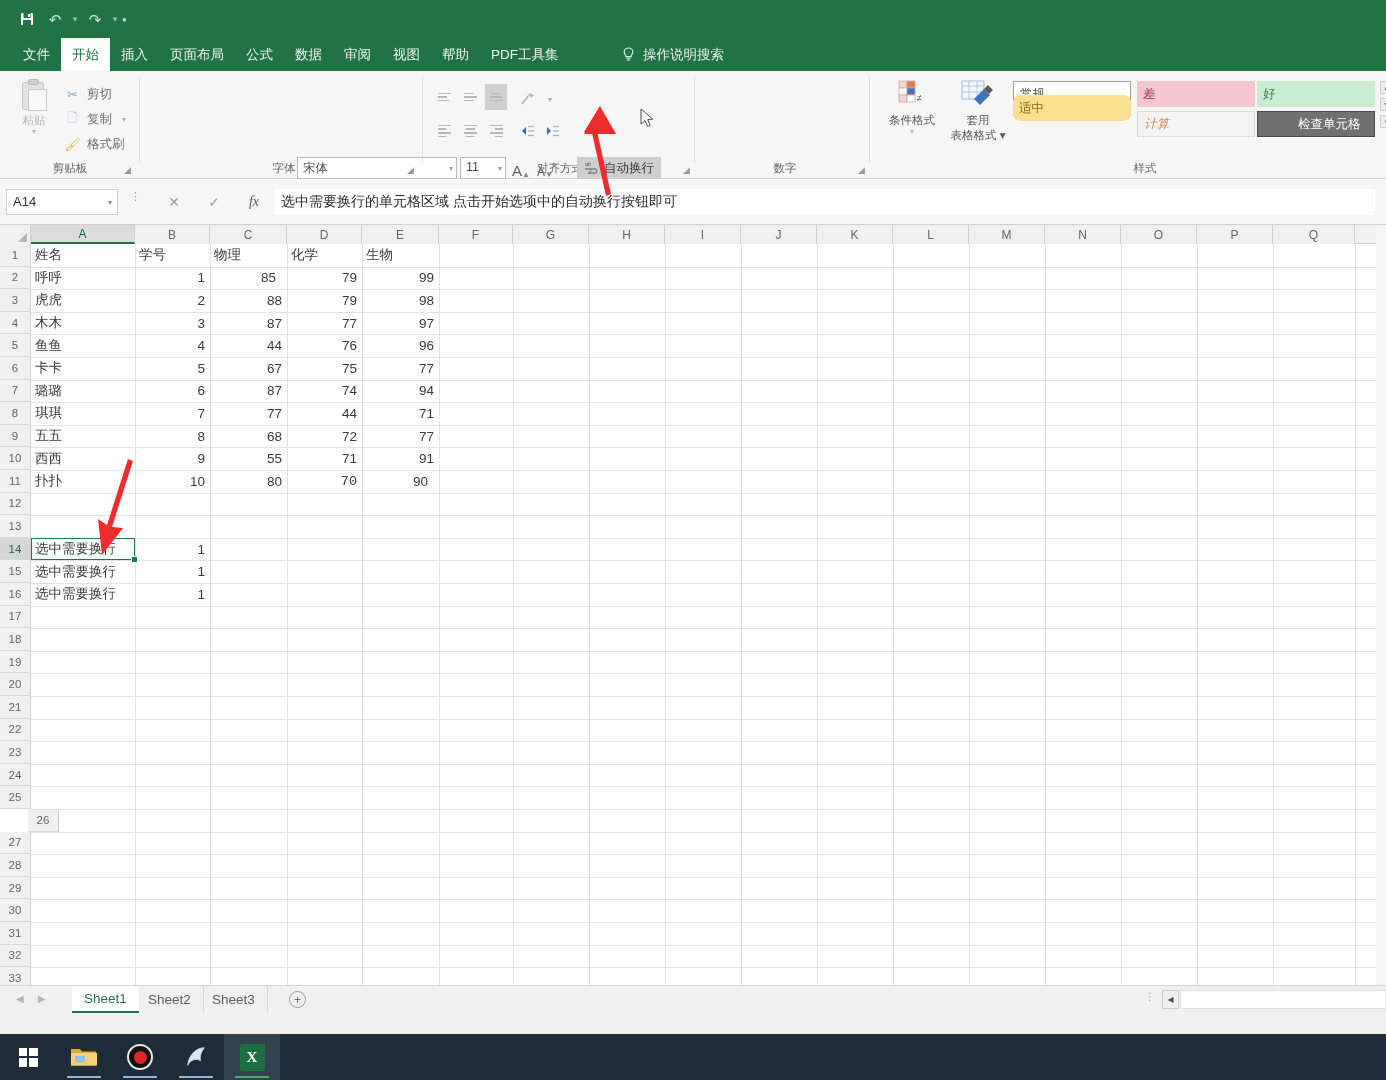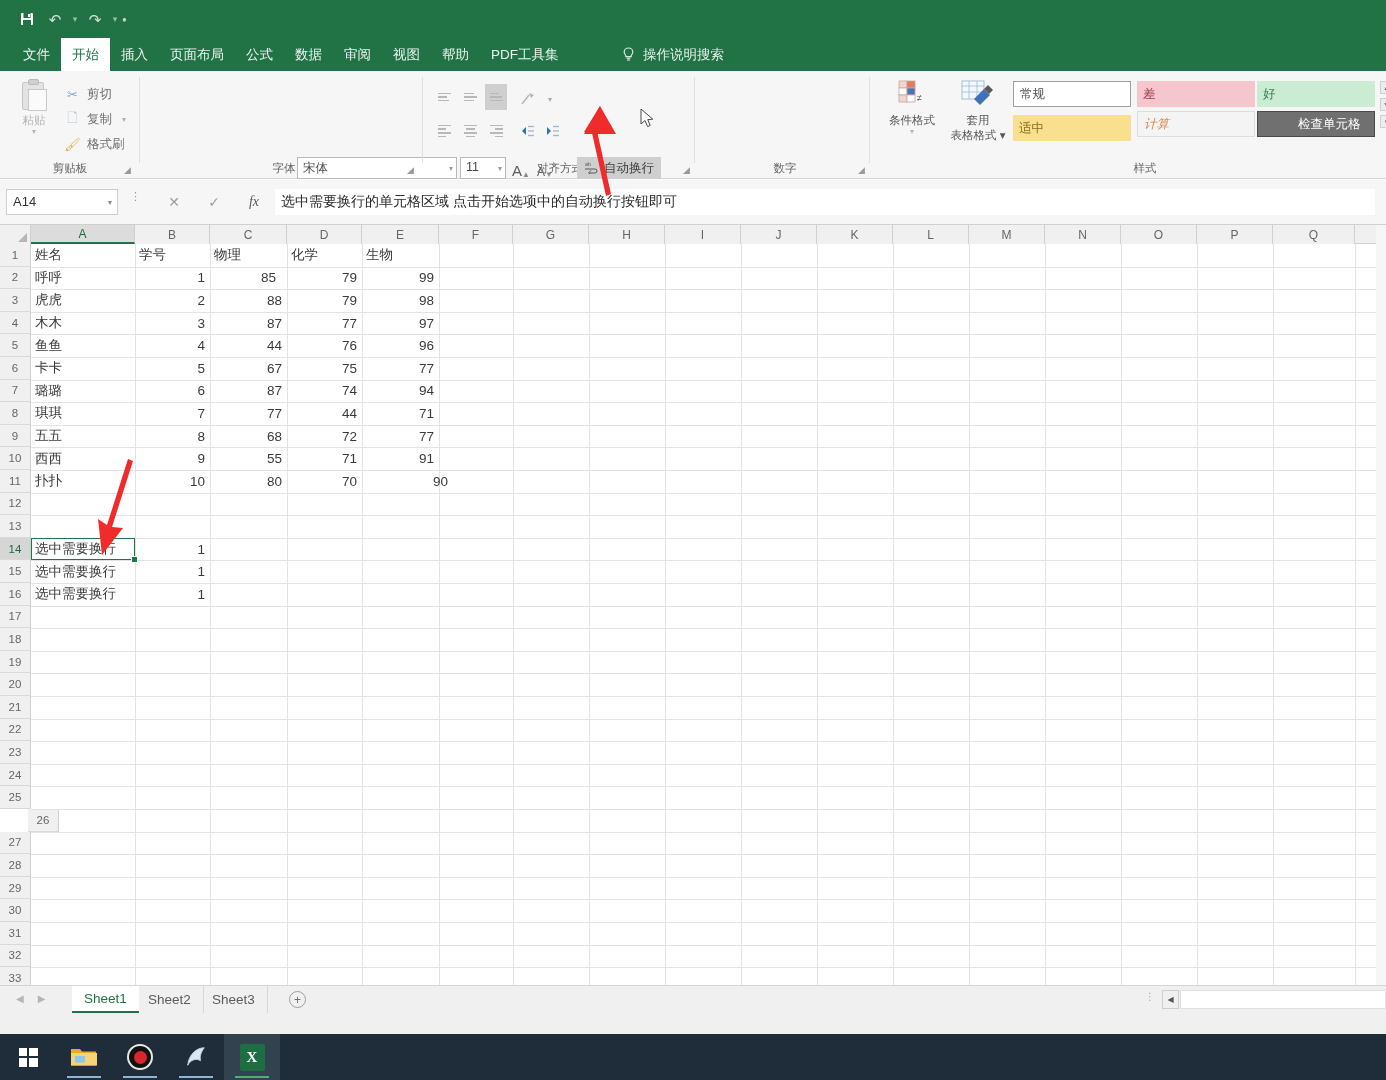--- a/index.html
+++ b/index.html
@@ -624,21 +624,21 @@
 
       <div class="stylecell sc-normal" style="left:138px; top:10px;">
         <span>常规</span>
       </div>
       <div class="stylecell sc-bad" style="left:262px; top:10px;">
         <span>差</span>
       </div>
       <div class="stylecell sc-good" style="left:382px; top:10px;">
         <span>好</span>
       </div>
-      <div class="stylecell sc-neutral" style="left:138px; top:44px;">
+      <div class="stylecell sc-neutral" style="left:138px; top:24px;border-radius:7px;">
         <span>适中</span>
       </div>
       <div class="stylecell sc-calc" style="left:262px; top:40px;">
         <span>计算</span>
       </div>
       <div class="stylecell sc-check" style="left:382px; top:40px;padding-left:40px;">
         <span>检查单元格</span>
       </div>
 
       <div class="spin" style="left:505px; top:10px;">▲</div>
@@ -821,22 +821,22 @@
         <div class="cell num" style="left: 256px; top: 180.8px; width: 74px; height: 22.6px;">72</div>
         <div class="cell num" style="left: 331px; top: 180.8px; width: 76px; height: 22.6px;">77</div>
         <div class="cell" style="left: 0px; top: 203.4px; width: 103px; height: 22.6px;">西西</div>
         <div class="cell num" style="left: 104px; top: 203.4px; width: 74px; height: 22.6px;">9</div>
         <div class="cell num" style="left: 179px; top: 203.4px; width: 76px; height: 22.6px;">55</div>
         <div class="cell num" style="left: 256px; top: 203.4px; width: 74px; height: 22.6px;">71</div>
         <div class="cell num" style="left: 331px; top: 203.4px; width: 76px; height: 22.6px;">91</div>
         <div class="cell" style="left: 0px; top: 226px; width: 103px; height: 22.6px;">扑扑</div>
         <div class="cell num" style="left: 104px; top: 226px; width: 74px; height: 22.6px;">10</div>
         <div class="cell num" style="left: 179px; top: 226px; width: 76px; height: 22.6px;">80</div>
-        <div class="cell num" style="left: 256px; top: 226px; width: 74px; height: 22.6px;">70</div>
-        <div class="cell num" style="left: 345px; top: 226px; width: 76px; height: 22.6px;">90</div>
+        <div class="cell num" style="left: 256px; top: 226px; width: 74px; height: 22.6px; font-family: Liberation Mono, monospace;">70</div>
+        <div class="cell num" style="left: 325px; top: 226px; width: 76px; height: 22.6px;">90</div>
         <div class="cell" style="left: 0px; top: 293.8px; width: 103px; height: 22.6px;">选中需要换行</div>
         <div class="cell num" style="left: 104px; top: 293.8px; width: 74px; height: 22.6px;">1</div>
         <div class="cell" style="left: 0px; top: 316.4px; width: 103px; height: 22.6px;">选中需要换行</div>
         <div class="cell num" style="left: 104px; top: 316.4px; width: 74px; height: 22.6px;">1</div>
         <div class="cell" style="left: 0px; top: 339px; width: 103px; height: 22.6px;">选中需要换行</div>
         <div class="cell num" style="left: 104px; top: 339px; width: 74px; height: 22.6px;">1</div>
         <div class="selbox" style="left: 0px; top: 293.8px; width: 104px; height: 22.6px;"></div>
       </div>
 
     <svg class="arrow" style="left:85px; top:230px;" width="60" height="110" viewBox="0 0 60 110">

